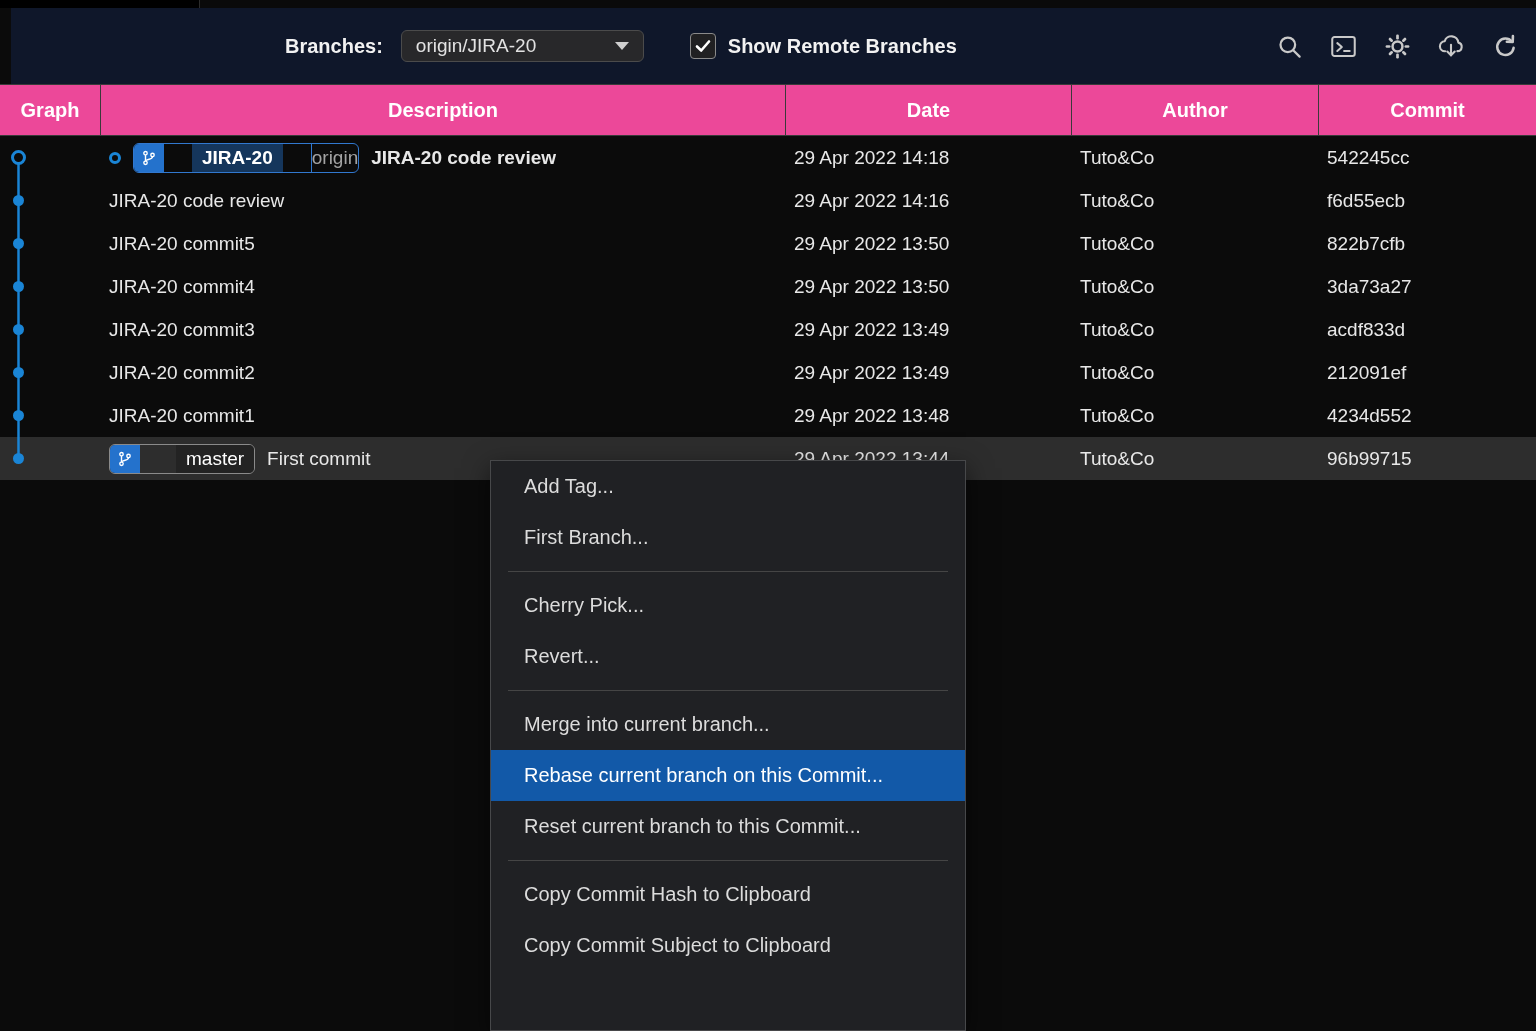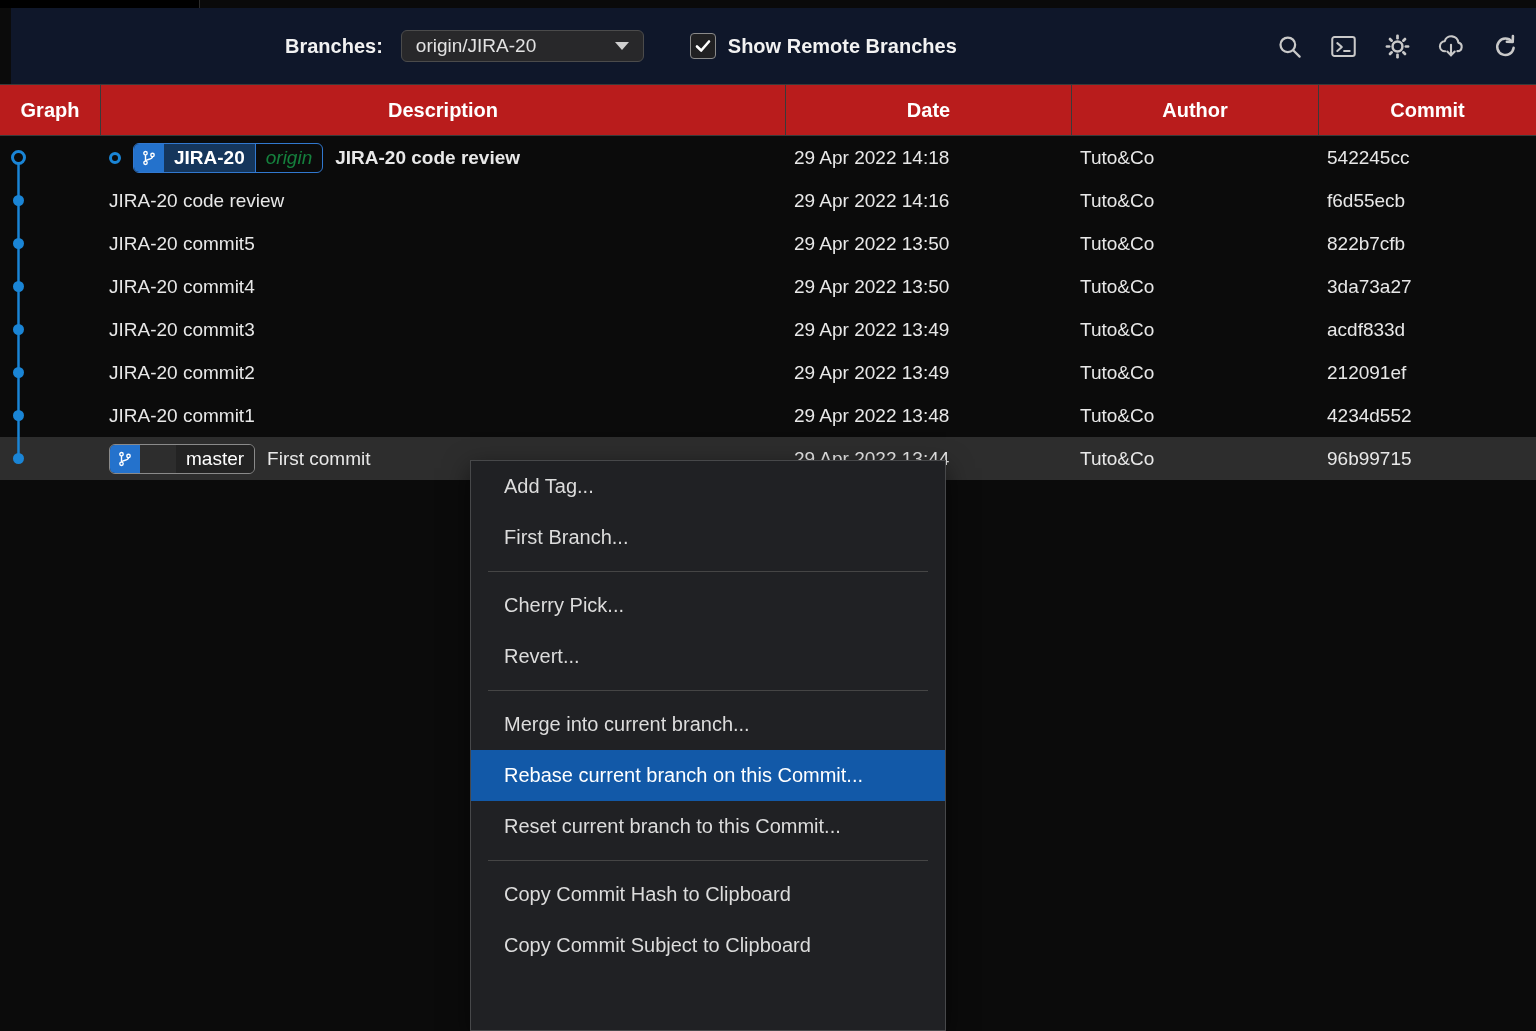--- a/index.html
+++ b/index.html
@@ -35,21 +35,21 @@
     margin-left:46px; width:26px; height:26px;
     background:#202022; border:1.5px solid #8a8a8a; border-radius:4px;
     display:flex; align-items:center; justify-content:center; cursor:pointer;
   }
   .show-remote-label { margin-left:12px; font-weight:bold; font-size:20px; color:#f2f2f2; cursor:default; }
   .toolbar-icons { margin-left:auto; margin-right:17px; display:flex; align-items:center; gap:26px; }
   .icon-btn { width:28px; height:28px; display:flex; align-items:center; justify-content:center; cursor:pointer; }
 
   
   .table-header {
-    height:52px; background:#b91c1c;
+    height:52px; background:#ec4899;
     border-top:1px solid #3a3a3a; border-bottom:1px solid #3a3a3a;
     display:grid; grid-template-columns:101px 685px 286px 247px 217px;
   }
   .th {
     display:flex; align-items:center; justify-content:center;
     font-weight:bold; font-size:20px; color:#ffffff;
     border-right:1px solid #3a3a3a;
   }
   .th:last-child { border-right:none; }
 
@@ -68,30 +68,30 @@
     width:12px; height:12px; flex:none;
     border:3px solid #1a85d6; border-radius:50%;
     margin-right:12px;
   }
   .badge {
     display:inline-flex; align-items:center; height:30px; flex:none;
     border-radius:6px; overflow:hidden; margin-right:12px; cursor:pointer;
   }
   .badge .chip { width:30px; height:30px; background:#2472cc; display:flex; align-items:center; justify-content:center; flex:none; }
   .badge .name { padding:0 10px; height:100%; display:flex; align-items:center; color:#fff; }
-  .badge-remote { border:1.5px solid #3178cf; }
+  .badge-remote { border:1.5px solid #3178cf;gap:28px; }
   .badge-remote .name { background:rgba(36,114,204,0.42); font-weight:bold; }
-  .badge-remote .remote { padding:0 10px; font-style:italic; color:#15803d; height:100%; display:flex; align-items:center; border-left:1.5px solid #3178cf; }
+  .badge-remote .remote { padding:0 0; color:#a3a3a3; height:100%; display:flex; align-items:center; border-left:1.5px solid #3178cf; }
   .badge-local { border:1.5px solid #8a8a8a; }
   .badge-local .name { background:#232323;margin-left:36px; }
   .graph-svg { position:absolute; left:0; top:0; pointer-events:none; z-index:2; }
 
   
   .context-menu {
-    position:absolute; left:470px; top:460px; width:476px; height:571px;
+    position:absolute; left:490px; top:460px; width:476px; height:571px;
     background:#202124; border:1px solid #47484a;
     box-shadow:0 8px 24px rgba(0,0,0,0.55);
     z-index:10; overflow:hidden;
   }
   .menu-item {
     height:51px; display:flex; align-items:center;
     padding-left:33px; font-size:20px; color:#dcdcdc; cursor:pointer;
   }
   .menu-item.highlighted { background:#1259a8; color:#ffffff; }
   .menu-sep { border-top:1px solid #454545; margin:8px 17px; }

